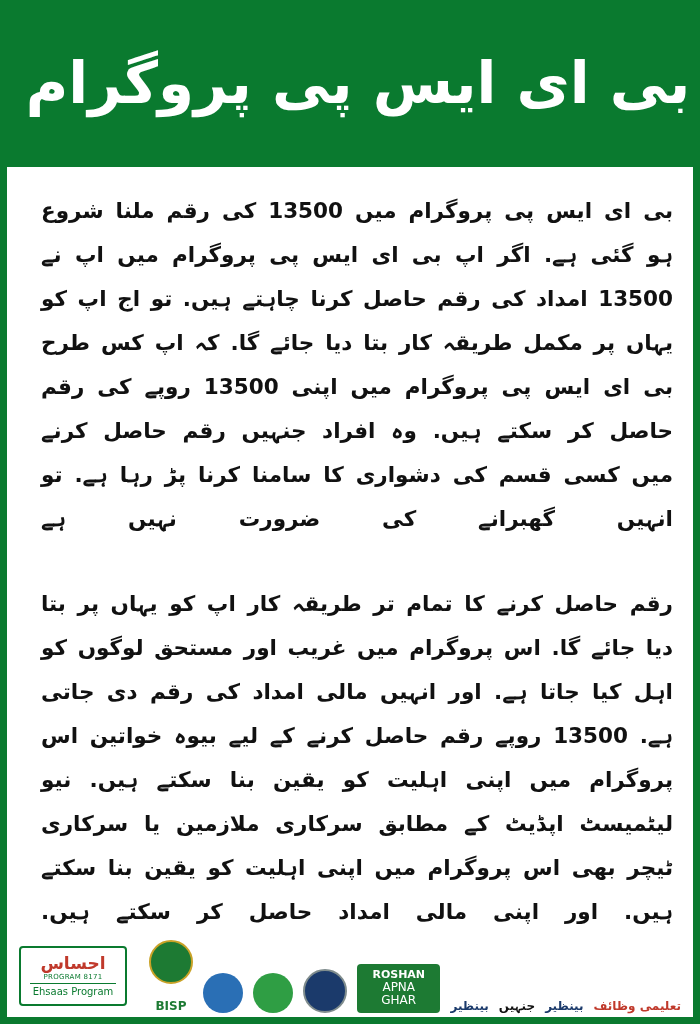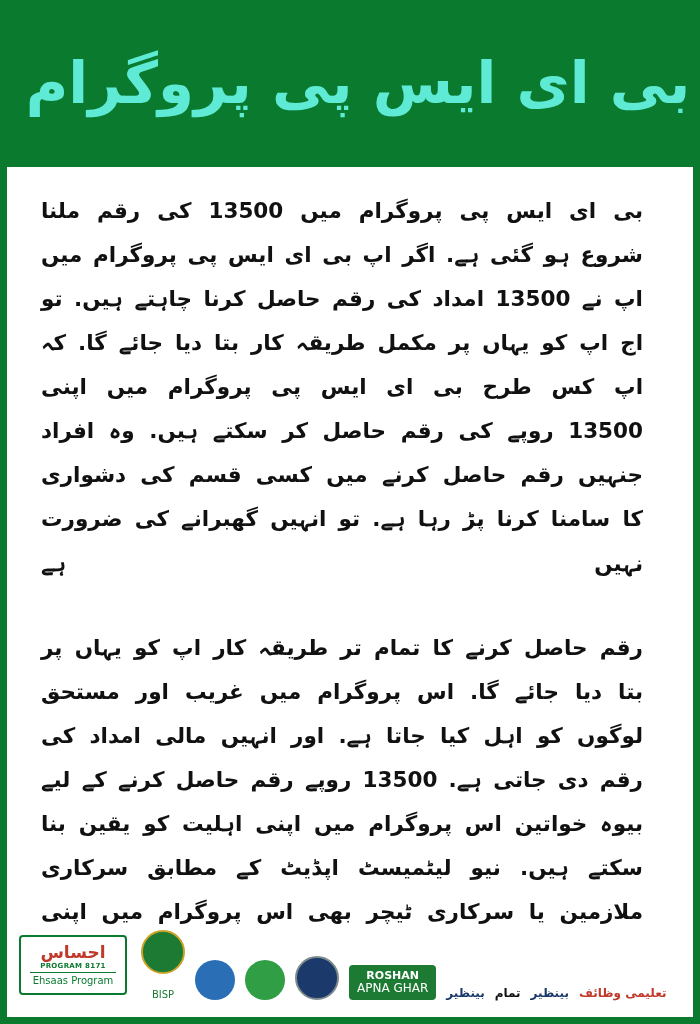--- a/index.html
+++ b/index.html
@@ -28,35 +28,35 @@
   .header-banner {
     background: #0a7a2f;
     height: 160px;
     flex: 0 0 160px;
     display: flex;
     align-items: center;
     justify-content: center;
     overflow: hidden;
   }
   .header-title {
-    color: #5eead4;
+    color: #ffffff;
     font-size: 58px;
     line-height: 1.25;
     font-weight: bold;
     text-align: center;
     direction: rtl;
     letter-spacing: 2px;
     white-space: nowrap;
     transform: translateY(-4px);
     margin-left: 16px;
   }
   
   .content {
     flex: 1 1 auto;
-    padding: 22px 50px 0 34px;
+    padding: 22px 20px 0 34px;
     direction: rtl;
     text-align: justify;
     text-align-last: justify;
     overflow: hidden;
   }
   .para {
     color: #111111;
     font-size: 21.5px;
     line-height: 2.05;
     font-weight: bold;
@@ -68,22 +68,22 @@
     text-align-last: justify;
   }
   .para.second {
     margin-bottom: 0;
   }
   
   .footer {
     flex: 0 0 74px;
     display: flex;
     align-items: center;
-    padding: 0 12px 15px 12px;
-    gap: 8px;
+    padding: 0 12px 4px 12px;
+    gap: 16px;
     direction: ltr;
   }
   .ehsaas-logo {
     border: 2px solid #0a7a2f;
     border-radius: 4px;
     width: 104px;
     height: 56px;
     display: flex;
     flex-direction: column;
     align-items: center;
@@ -93,21 +93,21 @@
   }
   .ehsaas-logo .ur {
     color: #c0392b;
     font-size: 17px;
     font-weight: bold;
     line-height: 1;
   }
   .ehsaas-logo .prog {
     color: #0a7a2f;
     font-size: 7px;
-    font-weight: bold;
+    font-weight: normal;
     letter-spacing: .3px;
     margin-top: 1px;
   }
   .ehsaas-logo .en {
     color: #0a7a2f;
     font-size: 10px;
     font-weight: normal;
     border-top: 1.5px solid #0a7a2f;
     margin-top: 2px;
     padding-top: 2px;
@@ -139,22 +139,22 @@
     font-weight: bold;
     color: #ffffff;
     text-align: center;
     line-height: 1;
   }
   .c-bisp   { background: #1d7a33; border: 2px solid #c9a227; }
   .c-blue   { background: #2a6fb5; }
   .c-green2 { background: #2f9e44; }
   .c-navy   { background: #1b3a6b; border: 2px solid #7f8c8d; }
   .badge-caption {
-    font-size: 10px;
-    font-weight: normal;
+    font-size: 12px;
+    font-weight: bold;
     color: #1d7a33;
     margin-top: 15px;
   }
   .roshan {
     background: #1d7a33;
     color: #ffffff;
     border-radius: 4px;
     padding: 5px 8px;
     font-size: 11px;
     font-weight: bold;
@@ -219,21 +219,21 @@
           <div>ROSHAN</div>
           <div class="sub">APNA GHAR</div>
         </div>
       </div>
 
       <div class="logo-item">
         <div class="urdu-word w-benazir">بینظیر</div>
       </div>
 
       <div class="logo-item">
-        <div class="urdu-word w-kafalat">تمام</div>
+        <div class="urdu-word w-kafalat">جنہیں</div>
       </div>
 
       <div class="logo-item">
         <div class="urdu-word w-benazir2">بینظیر</div>
       </div>
 
       <div class="logo-item">
         <div class="urdu-word w-taleem">تعلیمی وظائف</div>
       </div>
 

